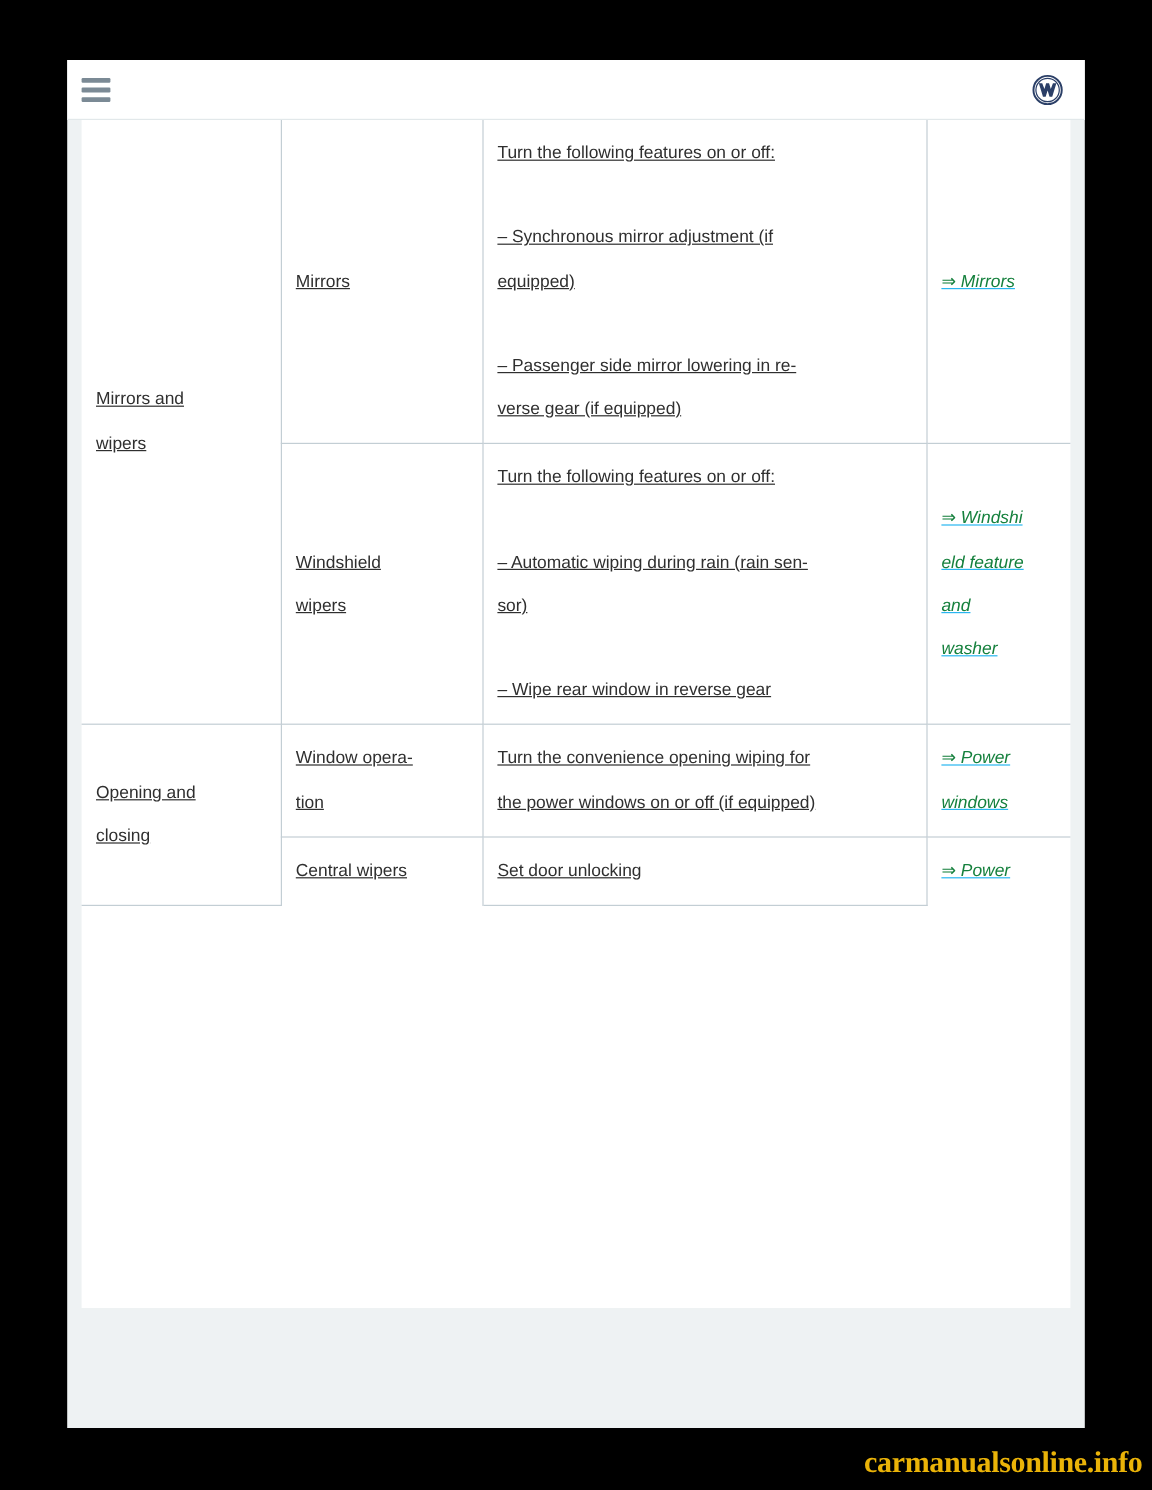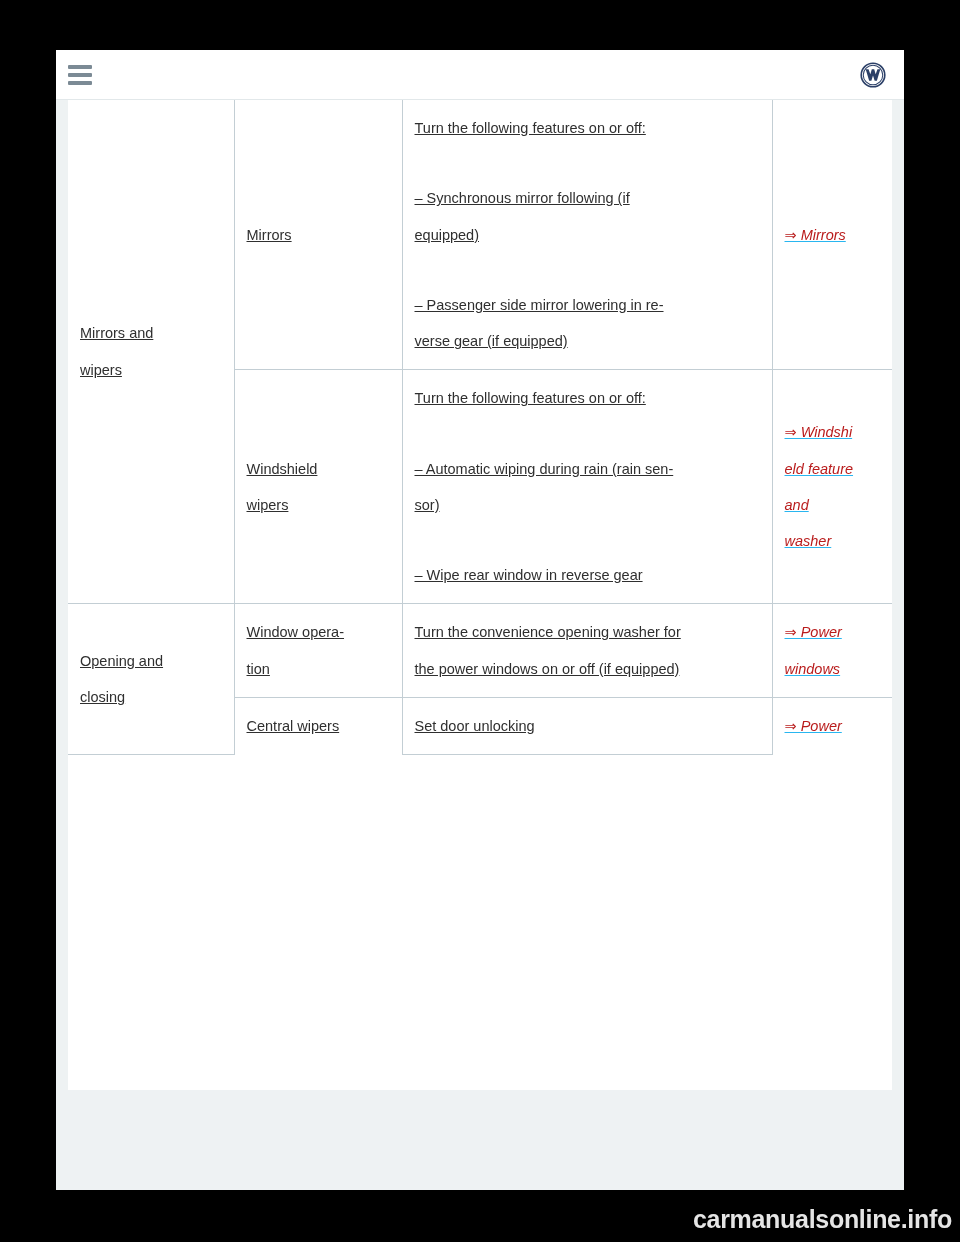--- a/index.html
+++ b/index.html
@@ -102,41 +102,41 @@
   }
   .desc-cell {
     vertical-align: middle;
   }
   .ref-cell {
     vertical-align: middle;
     color: #29b6f0;
     font-style: italic;
   }
   .ref-cell .reflink {
-    color: #b91c1c;
+    color: #15803d;
     font-style: italic;
     text-decoration: none;
     cursor: pointer;
   }
 
   .desc-line { display: block; }
   .desc-gap  { display: block; height: 34px; }
 
   
   .tall { line-height: 2.5; }
 
   
   #watermark {
     position: absolute;
     right: 8px;
     bottom: 8px;
-    font-family: Liberation Sans, sans-serif;
+    font-family: Liberation Serif, serif;
     font-size: 25px;
     font-weight: 600;
-    color: #e5e5e5;
+    color: #eab308;
     letter-spacing: -0.3px;
     white-space: nowrap;
   }
 </style>
 </head>
 <body>
 
 <div id="viewer">
 
   <div id="toolbar">
@@ -172,21 +172,21 @@
             <span class="desc-line">wipers</span>
           </td>
 
           <td class="sub-cell no-top">
             <span class="desc-line">Mirrors</span>
           </td>
 
           <td class="desc-cell no-top tall">
             <span class="desc-line">Turn the following features on or off:</span>
             <span class="desc-gap"></span>
-            <span class="desc-line">– Synchronous mirror following (if</span>
+            <span class="desc-line">– Synchronous mirror adjustment (if</span>
             <span class="desc-line">equipped)</span>
             <span class="desc-gap"></span>
             <span class="desc-line">– Passenger side mirror lowering in re-</span>
             <span class="desc-line">verse gear (if equipped)</span>
           </td>
 
           <td class="ref-cell no-top no-right">
             <span class="reflink desc-line">⇒ Mirrors</span>
           </td>
         </tr>
@@ -219,21 +219,21 @@
             <span class="desc-line">Opening and</span>
             <span class="desc-line">closing</span>
           </td>
 
           <td class="sub-cell">
             <span class="desc-line">Window opera-</span>
             <span class="desc-line">tion</span>
           </td>
 
           <td class="desc-cell">
-            <span class="desc-line">Turn the convenience opening washer for</span>
+            <span class="desc-line">Turn the convenience opening wiping for</span>
             <span class="desc-line">the power windows on or off (if equipped)</span>
           </td>
 
           <td class="ref-cell no-right">
             <span class="reflink desc-line">⇒ Power</span>
             <span class="reflink desc-line">windows</span>
           </td>
         </tr>
 
         <tr>

